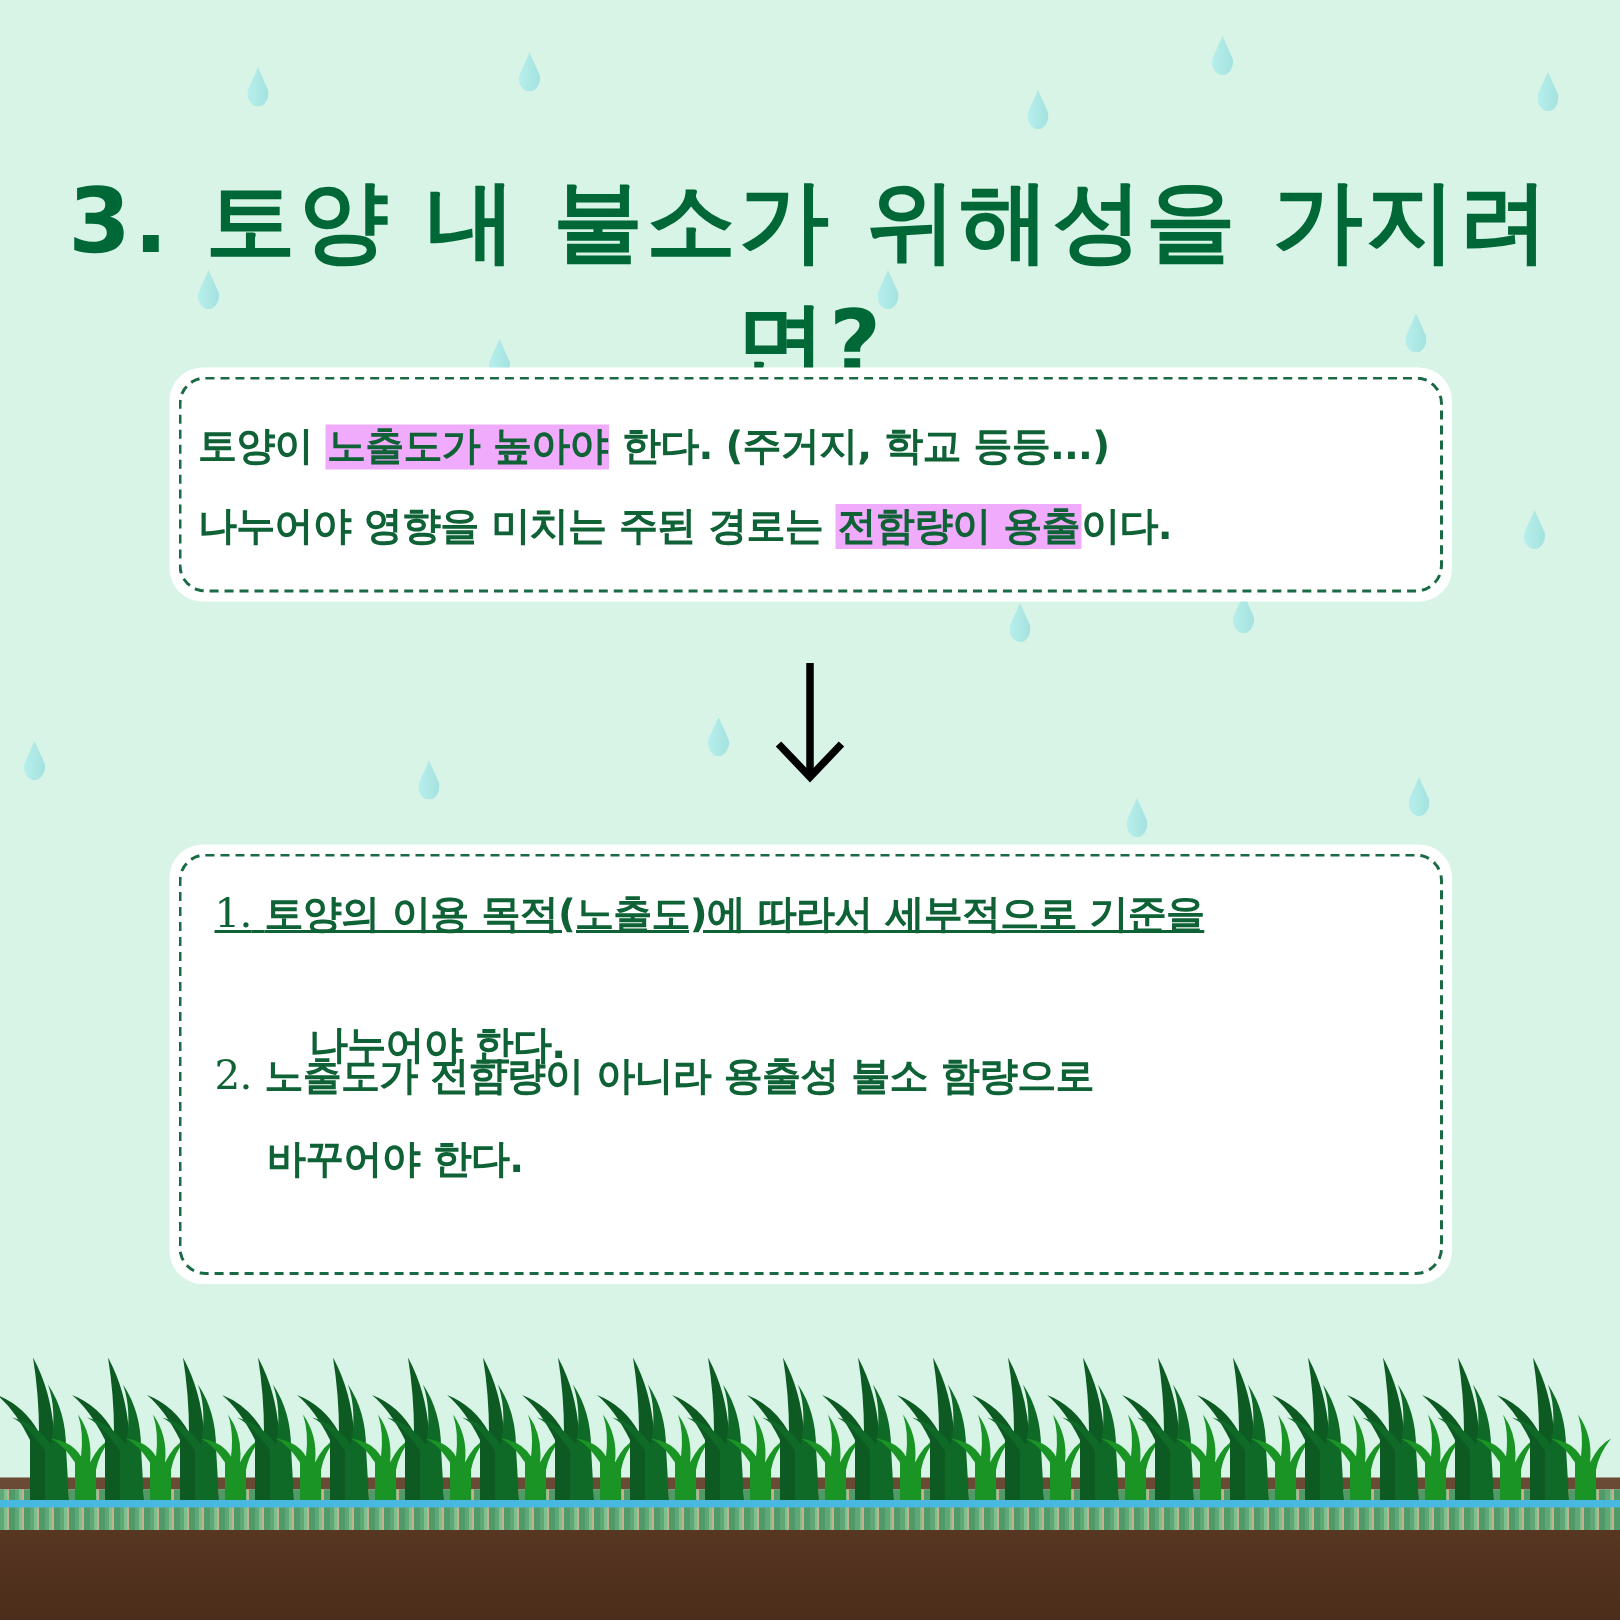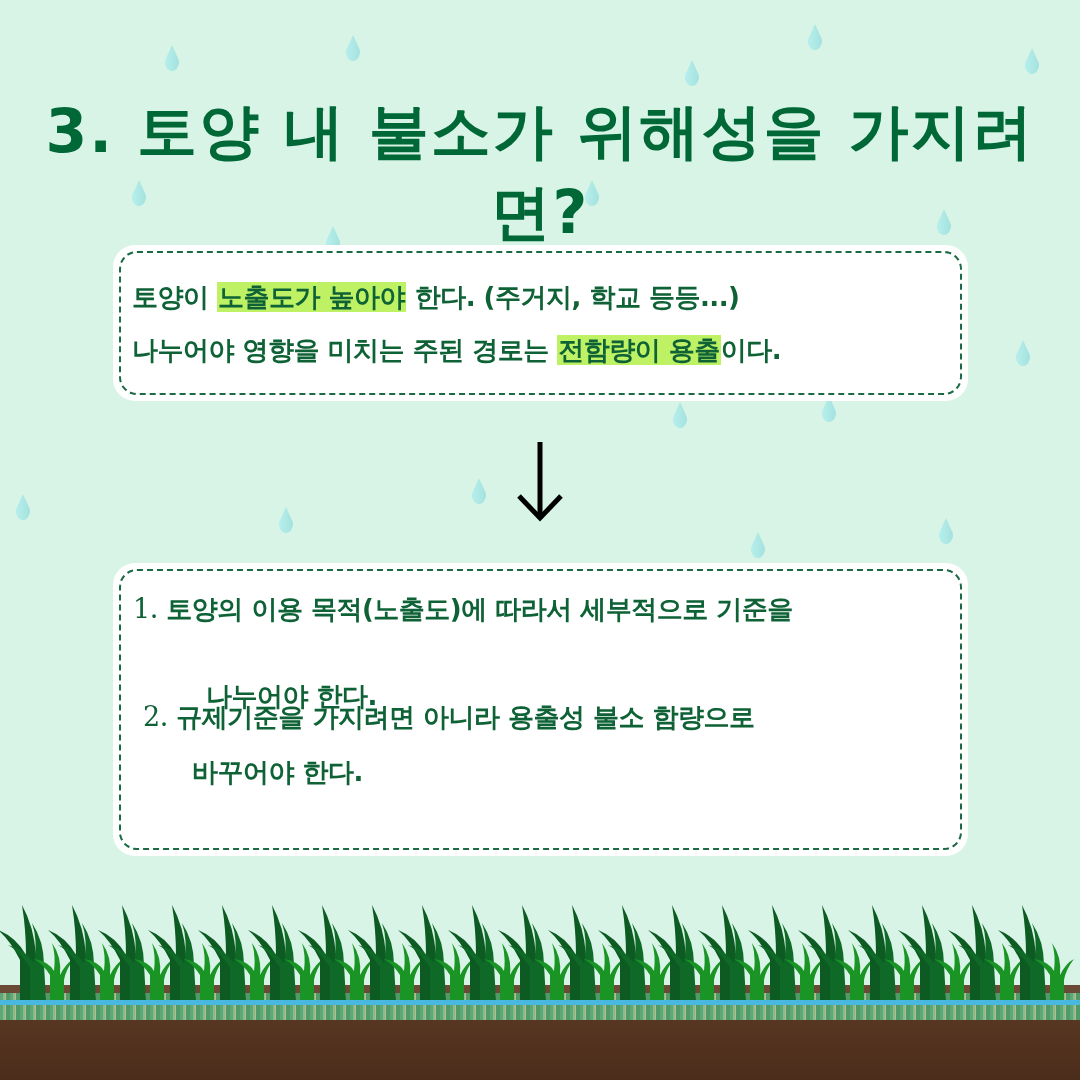--- a/index.html
+++ b/index.html
@@ -16,44 +16,44 @@
       opacity: 0.9;
     }
     .drop::after {
       content: ""; position: absolute; inset: 0;
       border-radius: 50% / 60% 60% 40% 40%;
       background: linear-gradient(90deg, #b4efee 0%, #9fe0dd 100%);
     }
     .title {
       position: absolute; left: 0; right: 0; top: 92px;
       text-align: center; font-weight: bold; font-size: 60px;
-      color: #006837; letter-spacing: 2px; margin: 0;
+      color: #006837; letter-spacing: 2px; margin: 16px;
     }
     .box {
       position: absolute; background: #ffffff;
       border-radius: 22px;
     }
     .box .inner {
       position: absolute; inset: 6px;
       border: 2.5px dashed #1a6b45; border-radius: 18px;
     }
     .box1 { left: 113px; top: 245px; width: 855px; height: 156px; }
     .box2 { left: 113px; top: 563px; width: 855px; height: 293px; }
     .line {
       position: absolute; font-weight: bold; color: #0e6236;
       font-size: 26px; white-space: nowrap; letter-spacing: -0.5px;
     }
-    .hl { background: #bef264; padding: 0 1px; }
+    .hl { background: #f0abfc; padding: 0 1px; }
     .b1l1 { left: 132px; top: 280px; }
     .b1l2 { left: 132px; top: 333px; }
     .num { font-weight: normal; font-family: "DejaVu Serif", serif; font-size: 27px; }
-    .b2l1 { left: 133px; top: 592px; }
+    .b2l1 { left: 143px; top: 592px; text-decoration: underline; }
     .b2l2 { left: 178px; top: 679px; margin-left: 28px; }
     .b2l3 { left: 143px; top: 700px; }
-    .b2l4 { left: 192px; top: 755px; }
+    .b2l4 { left: 178px; top: 755px; }
     .arrow {
       position: absolute; left: 515px; top: 438px; width: 50px; height: 86px;
     }
     .soil {
       position: absolute; left: 0; top: 1020px; width: 1080px; height: 60px;
       background: linear-gradient(180deg, #573622 0%, #4b2d1b 100%);
     }
     .turf {
       position: absolute; left: 0; top: 993px; width: 1080px; height: 28px;
       background: repeating-linear-gradient(90deg, #5fa777 0 3px, #7cc08f 3px 5px, #c8b08a 5px 6px, #4f9a68 6px 10px);
@@ -97,21 +97,21 @@
 <svg class="arrow" viewBox="0 0 50 86">
   <line x1="25" y1="4" x2="25" y2="78" stroke="#000" stroke-width="5"></line>
   <polyline points="4,58 25,80 46,58" fill="none" stroke="#000" stroke-width="5"></polyline>
 </svg>
 
 <div class="box box2">
   <div class="inner"></div>
 </div>
 <div class="line b2l1"><span class="num">1.</span> <span>토양의 이용 목적(노출도)에 따라서 세부적으로 기준을</span></div>
 <div class="line b2l2">나누어야 한다.</div>
-<div class="line b2l3"><span class="num">2.</span> <span>규제기준을 가지려면 아니라 용출성 불소 함량으로</span></div>
+<div class="line b2l3"><span class="num">2.</span> <span>노출도가 전함량이 아니라 용출성 불소 함량으로</span></div>
 <div class="line b2l4">바꾸어야 한다.</div>
 
 <div class="edge"></div>
 <div class="turf"></div>
 <div class="water"></div>
 <div class="soil"></div>
 <svg class="grass" viewBox="0 0 1080 100" preserveAspectRatio="none">
   <defs>
     <g id="tuft">
       <path d="M20 95 L20 55 Q10 35 -2 25 Q16 32 26 50 Q26 25 22 0 Q34 22 36 50 L36 95 Z" fill="#0d5a22"></path>

